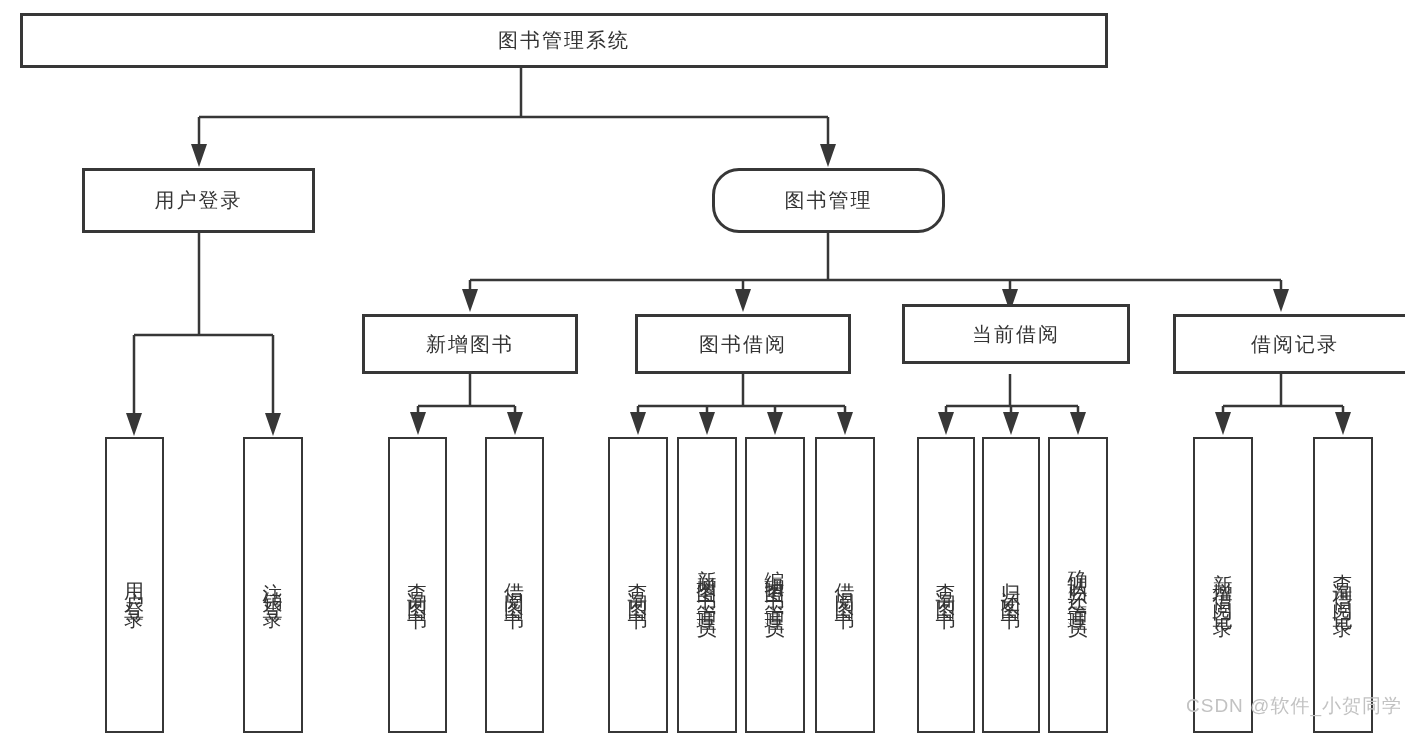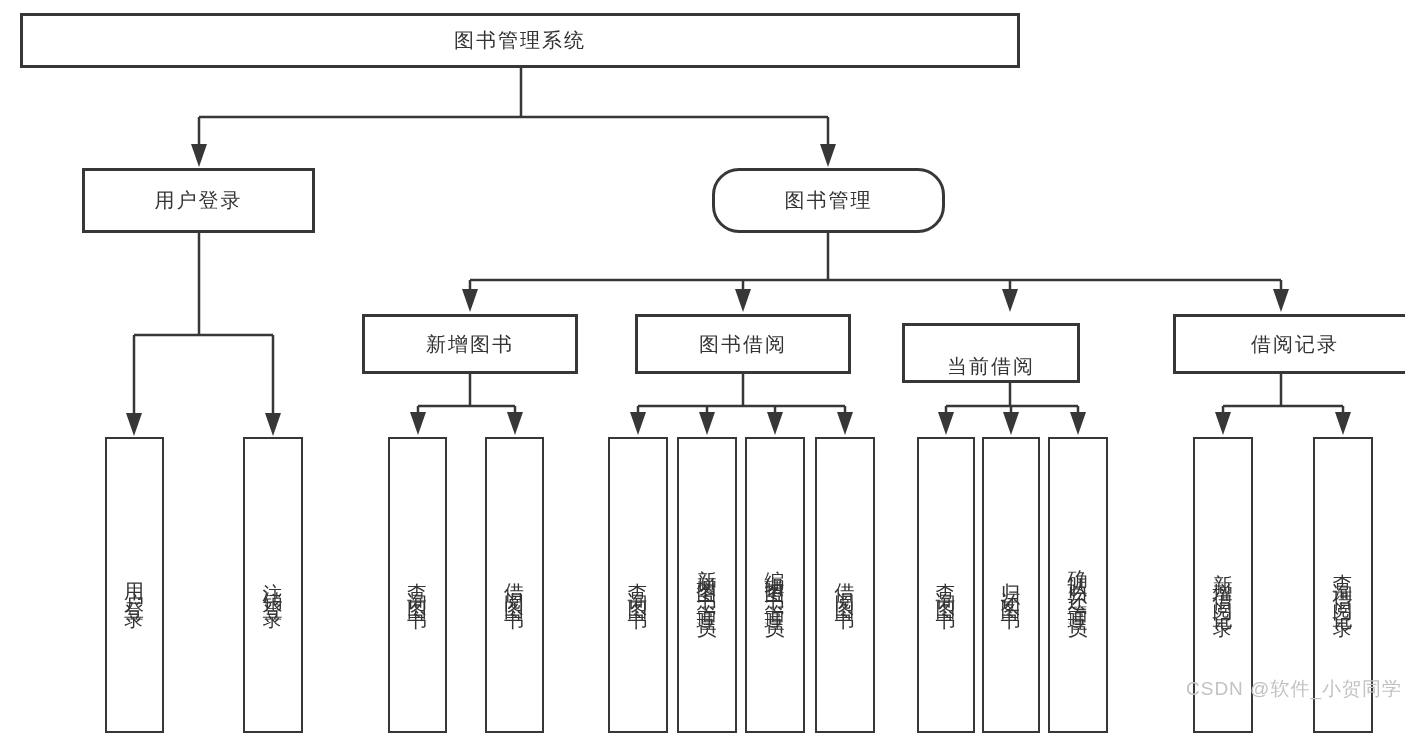--- a/index.html
+++ b/index.html
@@ -38,21 +38,21 @@
     writing-mode: vertical-rl;
     text-orientation: mixed;
     font-size: 20px;
     line-height: 1;
     letter-spacing: 9px;
   }
   .v-label.long { letter-spacing: 7px; }
   .watermark {
     position: absolute;
     left: 1186px;
-    top: 676px;
+    top: 693px;
     font-size: 19px;
     color: #c2c2c2;
     letter-spacing: 1px;
     white-space: nowrap;
     z-index: 5;
   }
 </style>
 </head>
 <body>
 
@@ -106,38 +106,38 @@
       <line x1="1011" y1="406" x2="1011" y2="415" stroke="#373737" stroke-width="2.5"></line>
       <polygon points="1003,412 1019,412 1011,435" fill="#373737"></polygon>
       <line x1="1078" y1="406" x2="1078" y2="415" stroke="#373737" stroke-width="2.5"></line>
       <polygon points="1070,412 1086,412 1078,435" fill="#373737"></polygon>
       <line x1="1223" y1="406" x2="1223" y2="415" stroke="#373737" stroke-width="2.5"></line>
       <polygon points="1215,412 1231,412 1223,435" fill="#373737"></polygon>
       <line x1="1343" y1="406" x2="1343" y2="415" stroke="#373737" stroke-width="2.5"></line>
       <polygon points="1335,412 1351,412 1343,435" fill="#373737"></polygon>
     </svg>
 
-  <div class="box lvl1" style="left:20px; top:13px; width:1000px; height:55px;">
+  <div class="box lvl1" style="left:20px; top:13px; width:1088px; height:55px;">
     <span class="h-label">图书管理系统</span>
   </div>
 
   <div class="box" style="left:82px; top:168px; width:233px; height:65px;">
     <span class="h-label">用户登录</span>
   </div>
   <div class="box" style="left:712px; top:168px; width:233px; height:65px;border-radius:27px;">
     <span class="h-label">图书管理</span>
   </div>
 
   <div class="box" style="left:362px; top:314px; width:216px; height:60px;">
     <span class="h-label">新增图书</span>
   </div>
   <div class="box" style="left:635px; top:314px; width:216px; height:60px;align-items:center;">
     <span class="h-label">图书借阅</span>
   </div>
-  <div class="box" style="left:902px; top:323px; width:178px; height:60px;align-items:flex-end;">
+  <div class="box" style="left:902px; top:304px; width:228px; height:60px;">
     <span class="h-label">当前借阅</span>
   </div>
   <div class="box" style="left:1173px; top:314px; width:244px; height:60px;">
     <span class="h-label">借阅记录</span>
   </div>
 
   <div class="box leaf" style="left:105px; top:437px; width:59px; height:296px;">
     <span class="v-label">用户登录</span>
   </div>
   <div class="box leaf" style="left:243px; top:437px; width:60px; height:296px;">

